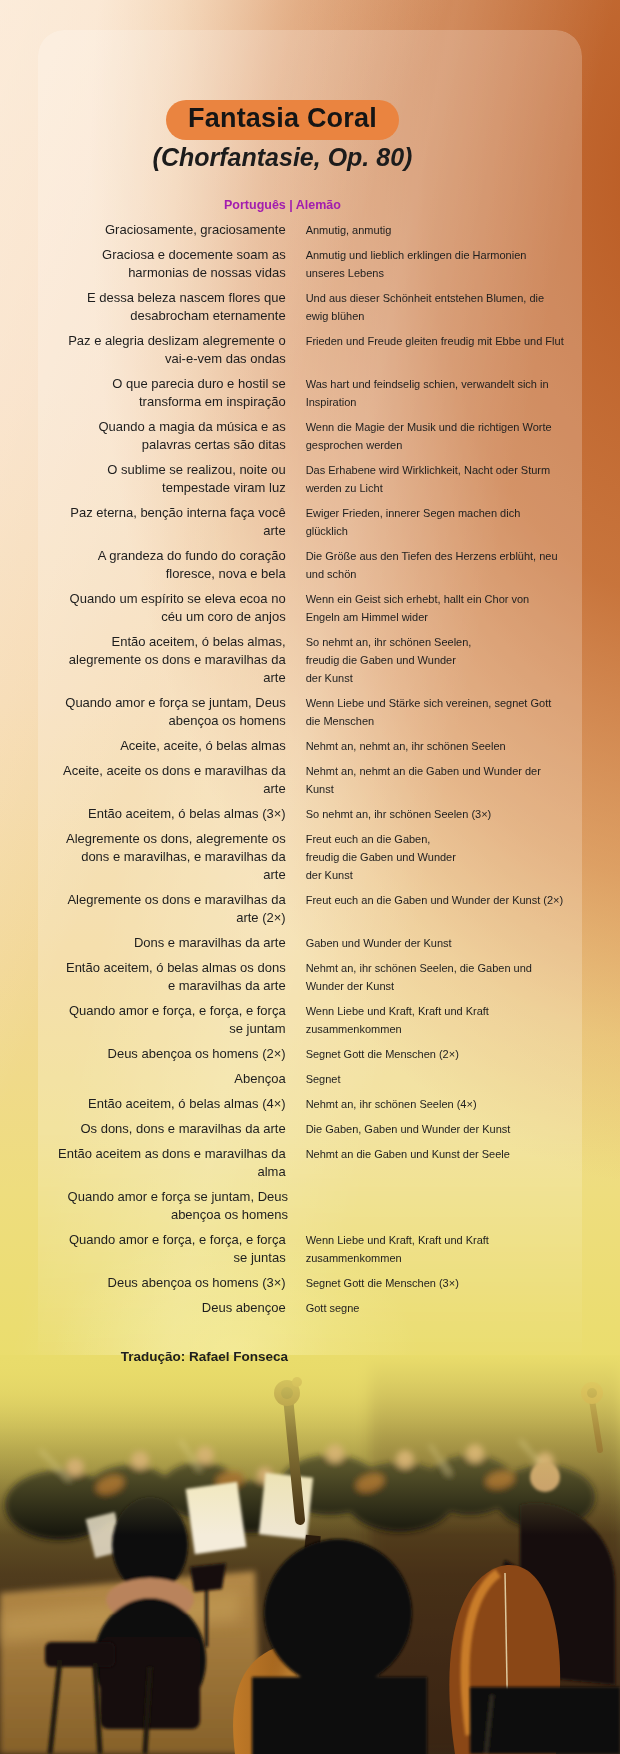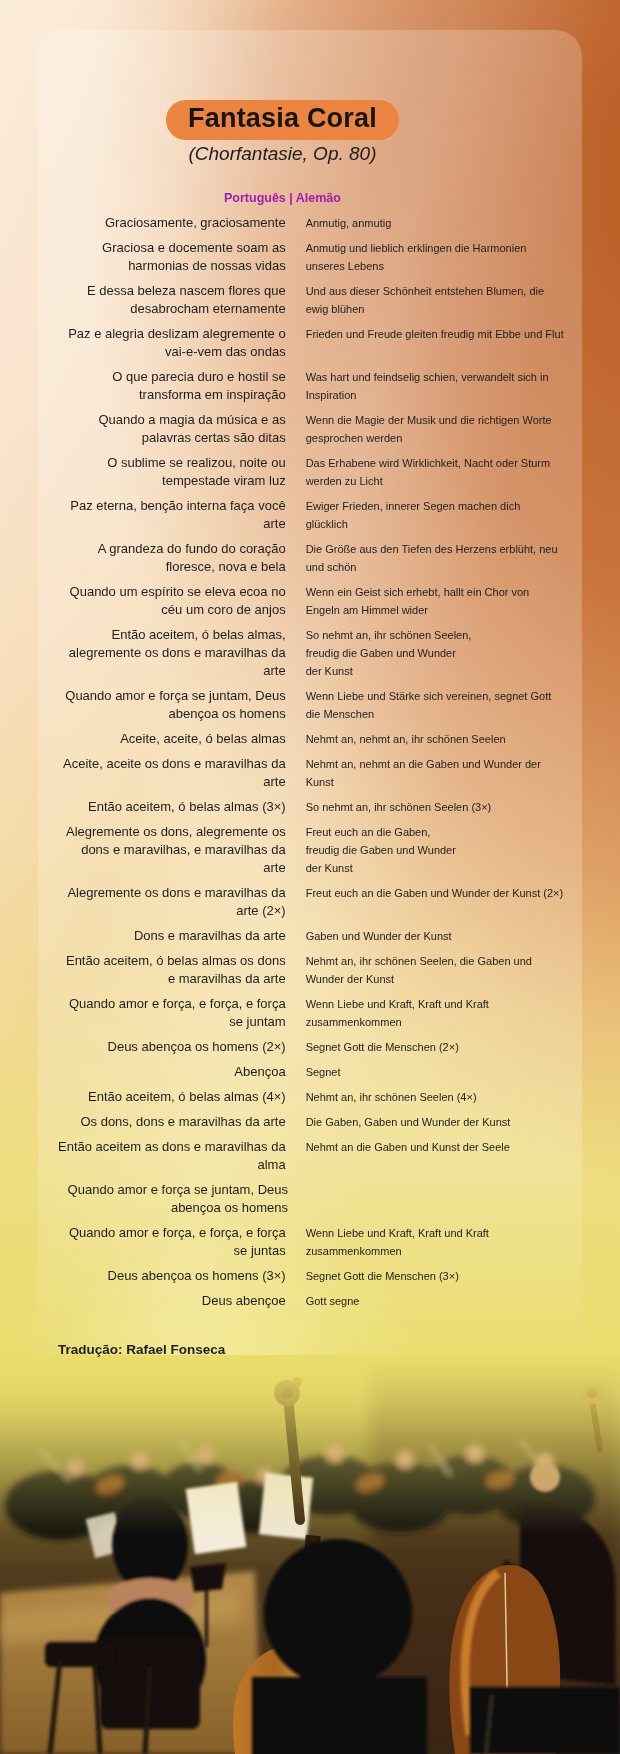--- a/index.html
+++ b/index.html
@@ -23,28 +23,28 @@
       linear-gradient(112deg, rgba(255,246,234,0.55) 0%, rgba(255,246,234,0) 34%),
       linear-gradient(102deg, rgba(255,255,255,0) 30%, rgba(255,255,255,0.16) 46%, rgba(255,255,255,0) 62%);}
   .panel{position:absolute;left:38px;top:30px;width:544px;height:1345px;
     background:rgba(255,255,255,0.22);border-radius:26px;
     -webkit-mask:linear-gradient(to bottom,#000 82%,transparent 100%);
     mask:linear-gradient(to bottom,#000 82%,transparent 100%);}
   .content{position:absolute;left:0;top:0;width:565px;z-index:3;margin-top:44px;}
   .title-wrap{margin-top:56px;text-align:center;}
   .pill{display:inline-block;background:var(--accent,#ea8440);border-radius:24px;
     padding:3px 22px 6px;font-size:27px;font-weight:bold;letter-spacing:0.2px;color:#151515;}
-  .subtitle{font-size:19px;font-weight:normal;font-style:italic;color:#1c1c1c;margin-top:3px;}
+  .subtitle{font-size:25px;font-weight:bold;font-style:italic;color:#1c1c1c;margin-top:3px;}
   .cols-header{margin-top:26px;font-size:12.5px;font-weight:bold;text-align:center;color:#a21caf;}
   .verses{margin-top:9px;display:flex;flex-direction:column;gap:7px;}
   .verse-row{display:flex;gap:20px;padding-left:58px;}
   .verse-row .pt{width:230px;text-align:right;font-size:13px;line-height:18px;color:#1e1e1e;}
   .verse-row .de{width:262px;text-align:left;font-size:11px;line-height:18px;color:#1e1e1e;white-space:pre-line;}
   .footer{margin-top:32px;padding-left:58px;}
-  .footer-inner{width:230px;text-align:left;padding-right:18px;font-size:13.5px;font-weight:bold;color:#1e1e1e;}
+  .footer-inner{width:230px;text-align:right;padding-right:18px;font-size:13.5px;font-weight:bold;color:#1e1e1e;}
   .photo{position:absolute;left:0;top:1355px;width:620px;height:399px;z-index:2;}
   .photo svg{display:block;width:620px;height:399px;}
 </style>
 </head>
 <body style="--accent: #EA8440;">
 
 <div class="bg-base"></div>
 <div class="bg-orange"></div>
 <div class="bg-beam"></div>
 <div class="panel"></div>

